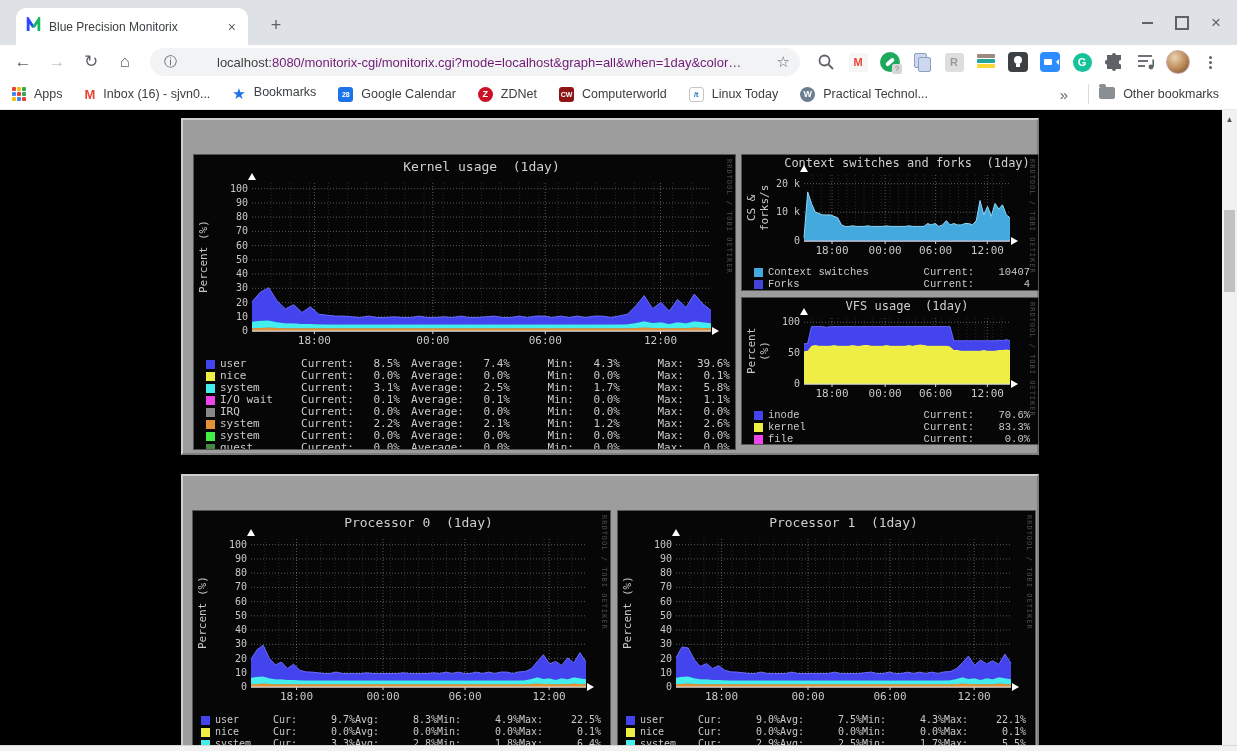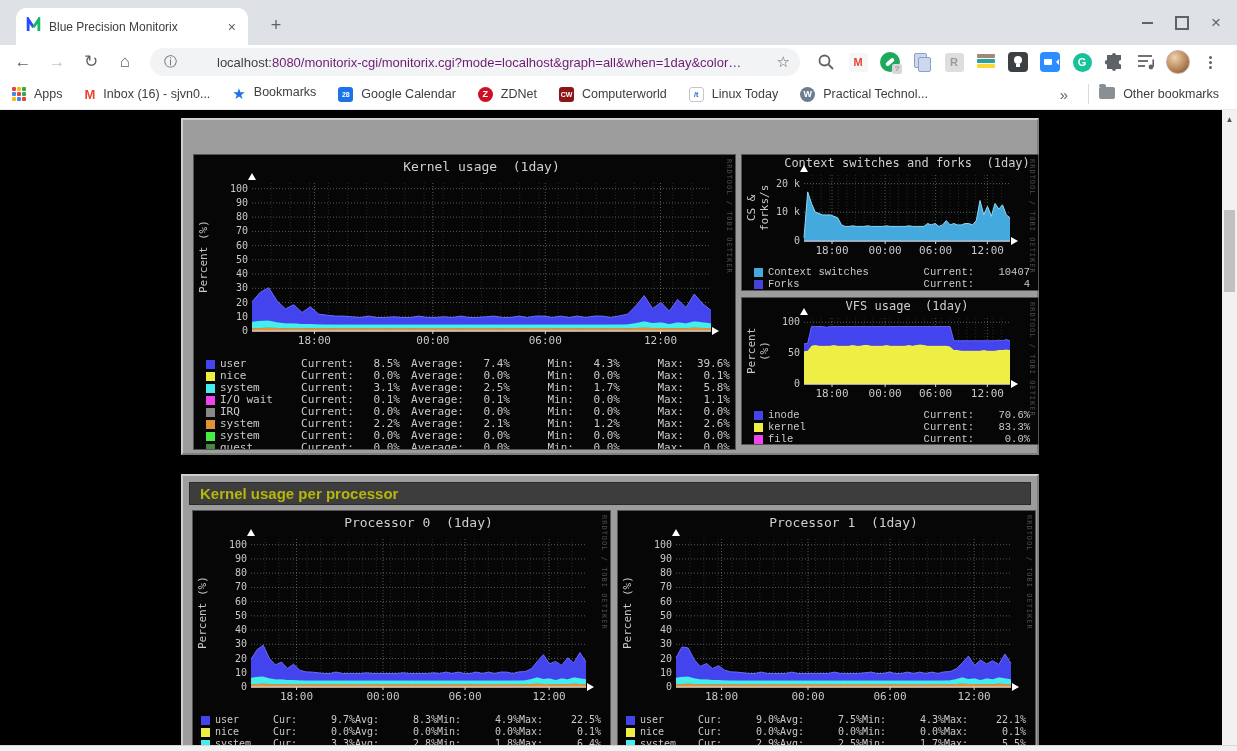--- a/index.html
+++ b/index.html
@@ -554,21 +554,20 @@
             </div>
             <div class="lrow">
               <span class="swatch" style="background: rgb(238, 68, 238);"></span>
               <span class="lname">file</span>
               <span class="llab">Current:</span>
               <span class="lval">0.0%</span>
             </div>
           </div></div>
       </div>
     <div class="section" id="sec1">
-      <div class="sec-header">Kernel usage per processor</div>
     <div class="panel" style="left: 9px; top: 34px; width: 419px; height: 262px;"><svg width="417" height="196">
             <text x="225.5" y="16" text-anchor="middle" class="c-title">Processor 0  (1day)</text>
             <line x1="71.95833333333333" y1="28" x2="71.95833333333333" y2="176" class="gridv"></line>
             <line x1="85.91666666666666" y1="28" x2="85.91666666666666" y2="176" class="gridv"></line>
             <line x1="99.875" y1="28" x2="99.875" y2="176" class="gridv"></line>
             <line x1="113.83333333333333" y1="28" x2="113.83333333333333" y2="176" class="gridv"></line>
             <line x1="127.79166666666667" y1="28" x2="127.79166666666667" y2="176" class="gridv"></line>
             <line x1="141.75" y1="28" x2="141.75" y2="176" class="gridv"></line>
             <line x1="155.70833333333334" y1="28" x2="155.70833333333334" y2="176" class="gridv"></line>
             <line x1="169.66666666666666" y1="28" x2="169.66666666666666" y2="176" class="gridv"></line>

